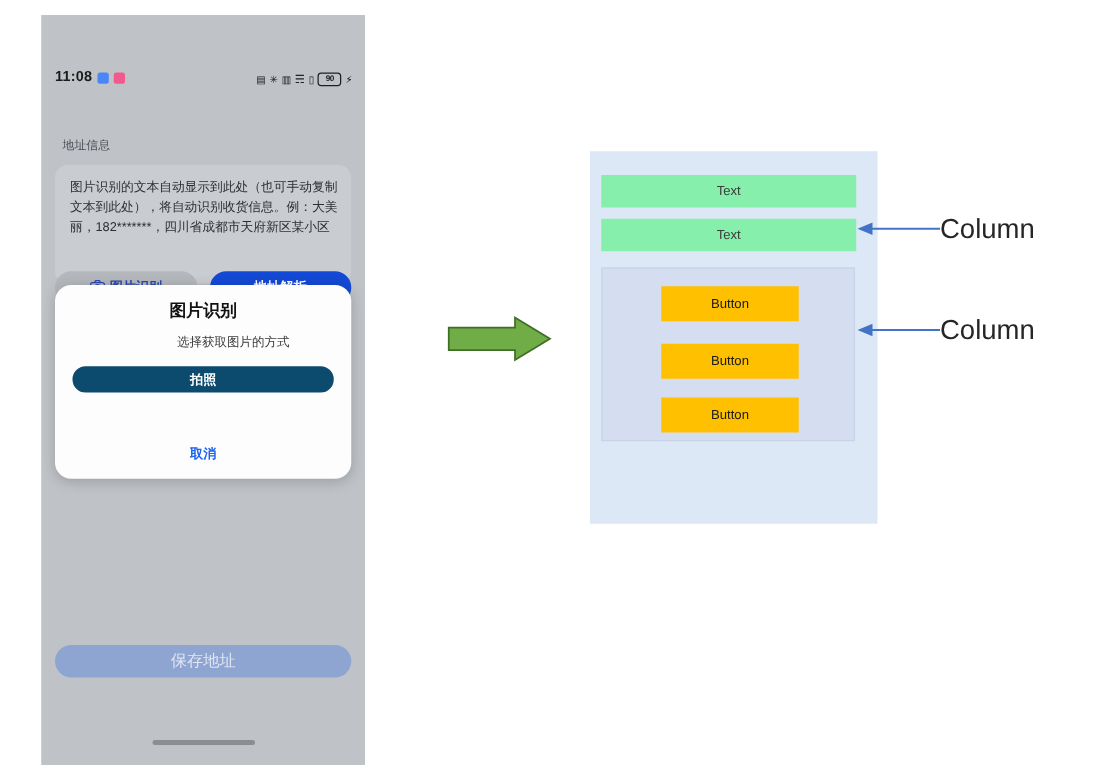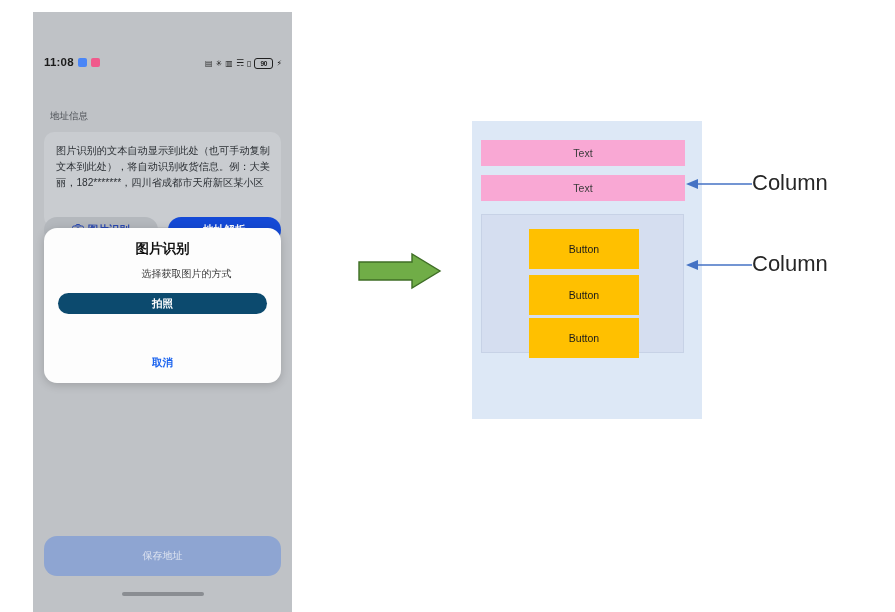--- a/index.html
+++ b/index.html
@@ -61,24 +61,24 @@
     font-size:10.5px;color:#2b49b0;font-weight:600;
   }
   #btn-parse{
     flex:1;background:#1449d6;border-radius:13px;
     display:flex;align-items:center;justify-content:center;
     font-size:10.5px;color:#ffffff;font-weight:600;
   }
 
   
   #btn-save{
-    position:absolute;left:11px;top:524px;width:237px;height:40px;
+    position:absolute;left:11px;top:504px;width:237px;height:26px;
     background:#8ea5d2;border-radius:13px;
     display:flex;align-items:center;justify-content:center;
-    font-size:10px;color:#dfe5f1;
+    font-size:13px;color:#dfe5f1;
   }
   
   #home-bar{
     position:absolute;left:50%;transform:translateX(-50%);top:580px;
     width:82px;height:4px;border-radius:2px;background:#8a8d92;
   }
 
   
   #modal{
     position:absolute;left:11px;top:216px;width:237px;height:155px;
@@ -109,32 +109,32 @@
   
   #green-arrow{position:absolute;left:357px;top:252px;}
 
   
   #diagram-outer{
     position:absolute;left:472px;top:121px;width:230px;height:298px;
     background:#dde8f6;
   }
   .text-box{
     position:absolute;left:9px;width:204px;height:26px;
-    background:#f9a8d4;
+    background:#86efac;
     display:flex;align-items:center;justify-content:center;
     font-size:10.5px;color:#3b3b3b;
   }
   #text-box-1{top:19px;}
   #text-box-2{top:54px;}
   #inner-column{
     position:absolute;left:9px;top:93px;width:203px;height:139px;
     background:#d5def0;border:1px solid #c7d2e6;box-sizing:border-box;
   }
   .btn-box{
-    position:absolute;left:47px;width:110px;height:40px;
+    position:absolute;left:47px;width:110px;height:28px;
     background:#ffc000;
     display:flex;align-items:center;justify-content:center;
     font-size:10.5px;color:#1a1a1a;
   }
   #btn-box-1{top:14px;}
   #btn-box-2{top:60px;}
   #btn-box-3{top:103px;}
 
   
   .callout-label{

